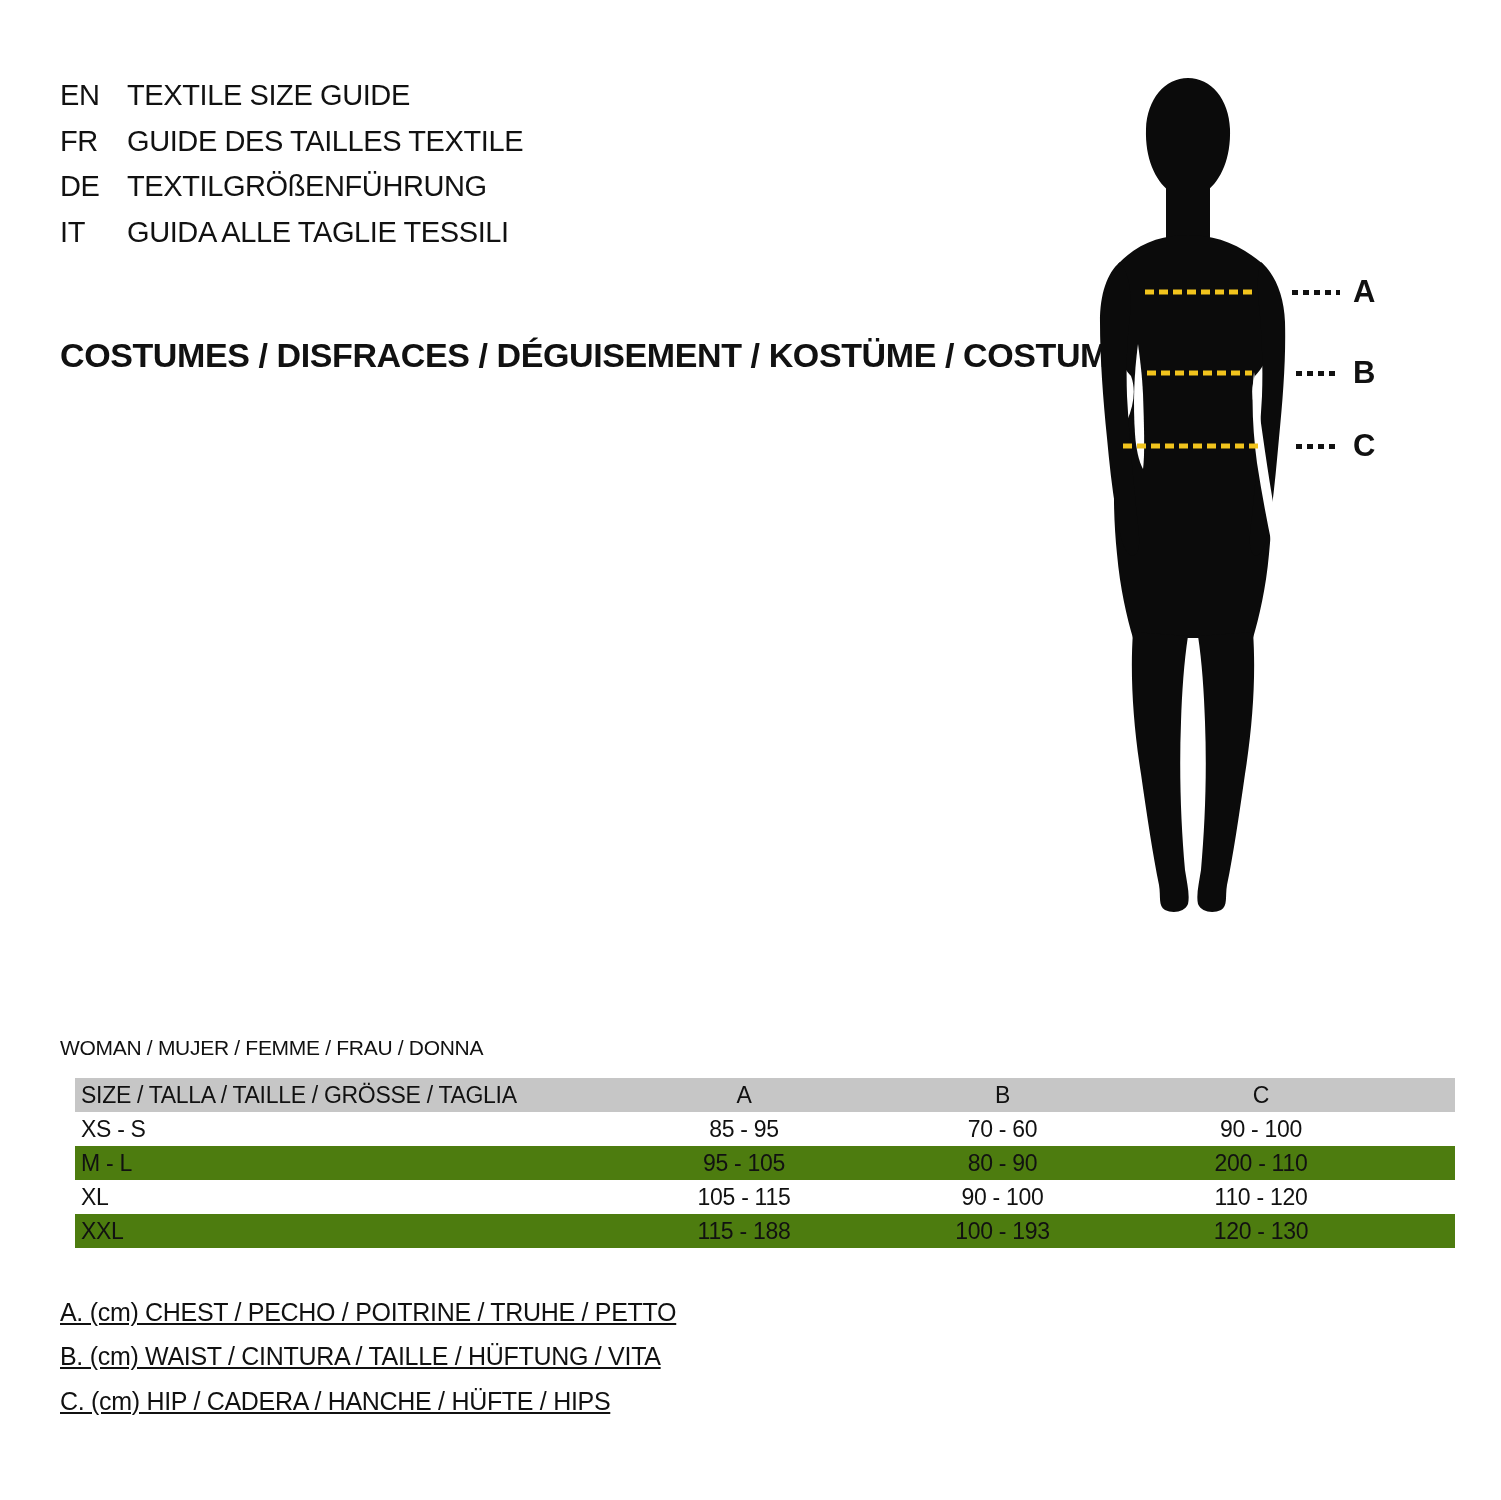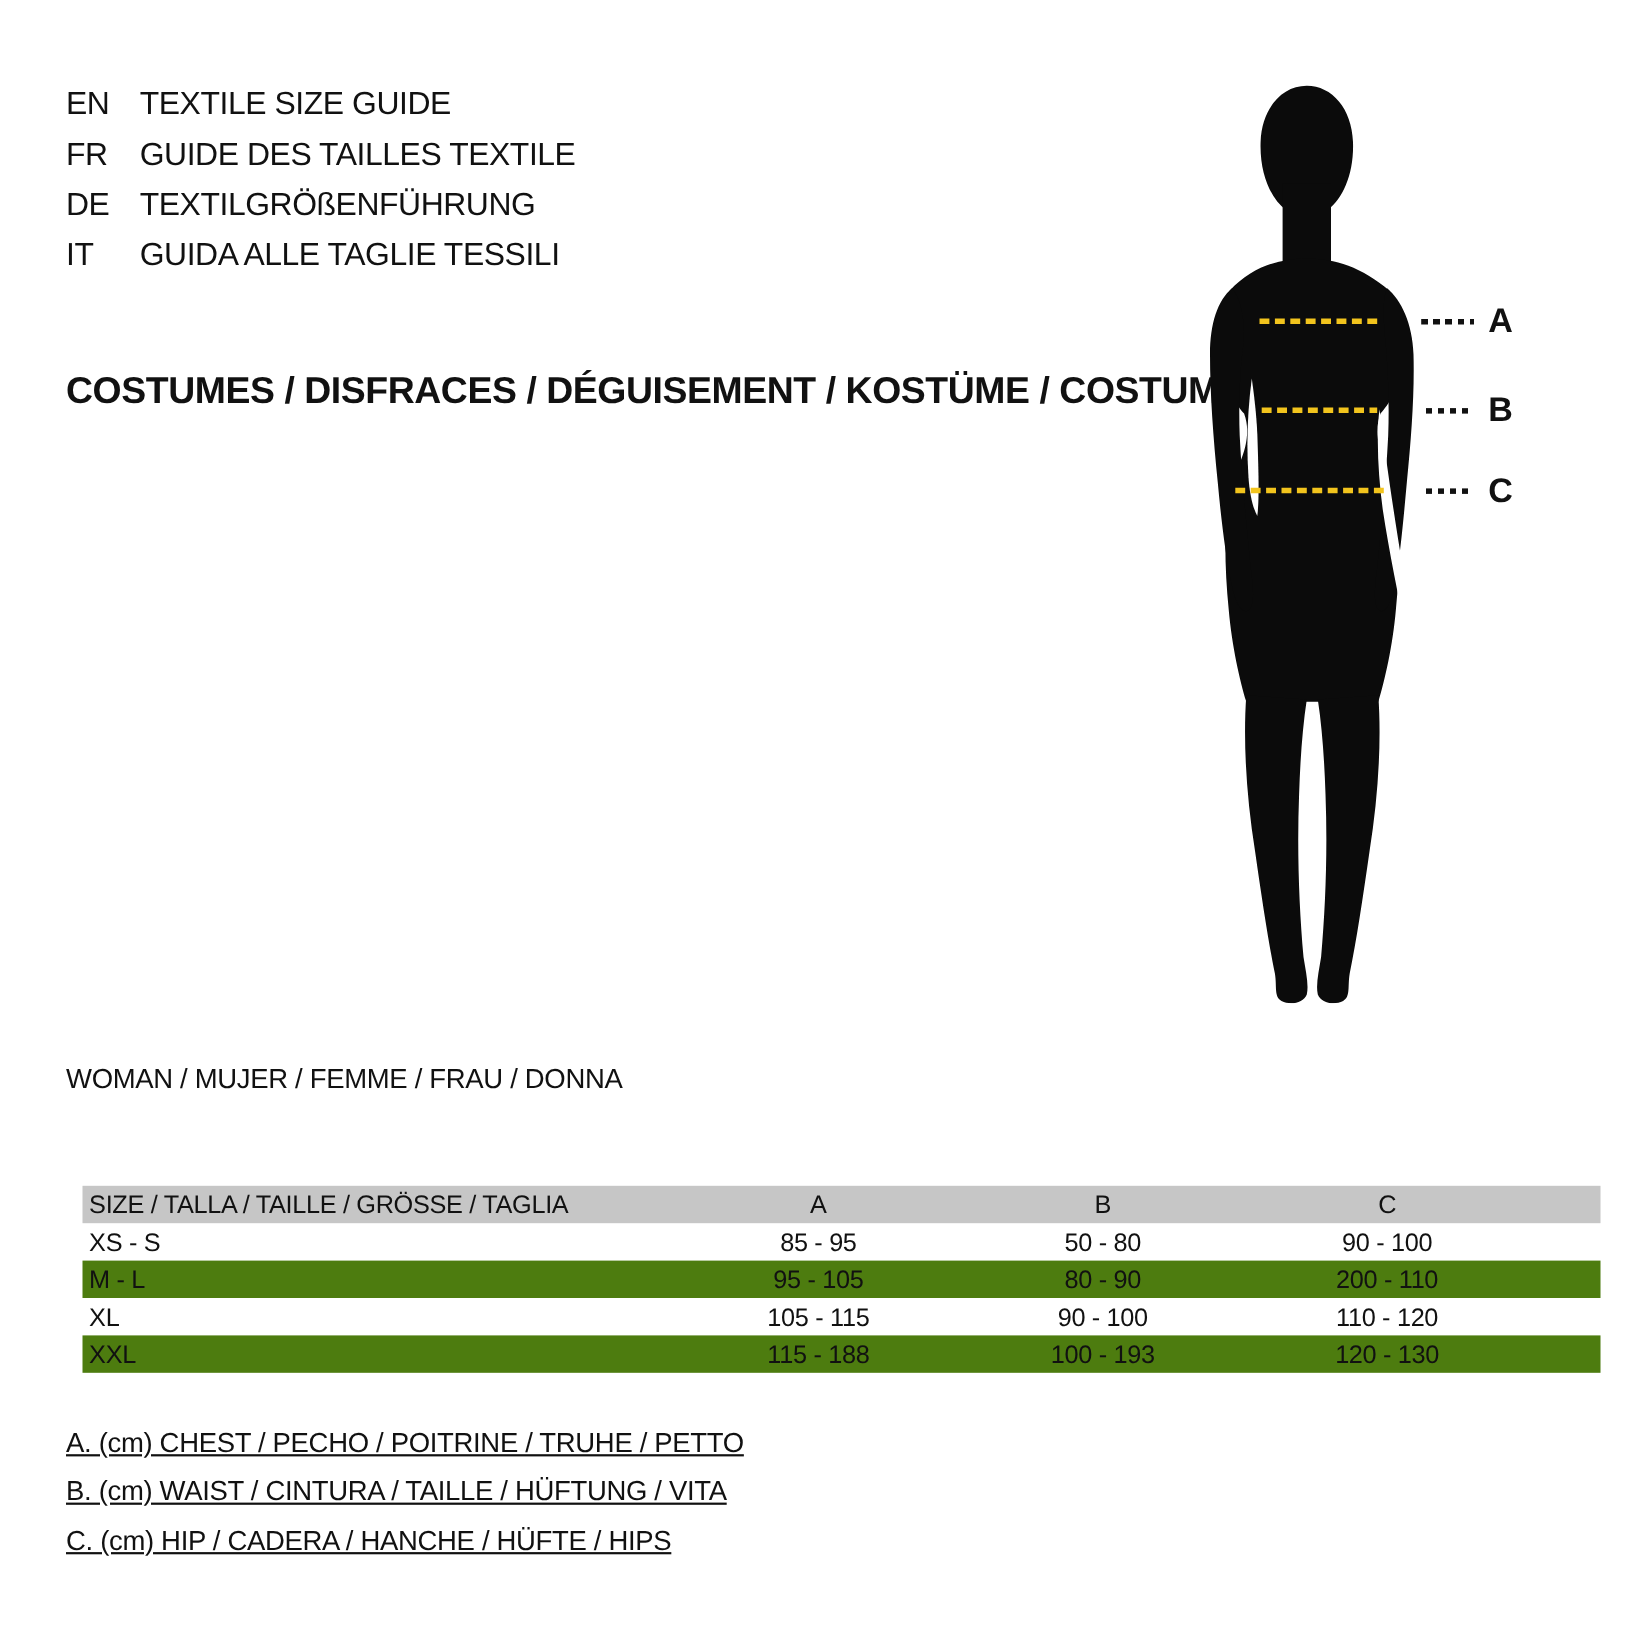--- a/index.html
+++ b/index.html
@@ -12,21 +12,21 @@
   .lang-list{position:absolute;left:60px;top:73px;list-style:none;margin:0;padding:0;}
   .lang-list li{display:flex;height:45.5px;align-items:center;font-size:29px;letter-spacing:-0.4px;font-weight:500;}
   .lang-list .code{width:67px;flex:0 0 67px;}
   
   .category{position:absolute;left:60px;top:336px;font-size:34px;font-weight:bold;letter-spacing:-0.4px;}
   
   .figure-svg{position:absolute;left:1078px;top:72px;}
   .dash{position:absolute;height:5px;background:repeating-linear-gradient(90deg,#111 0 6px,transparent 6px 11px);}
   .mlabel{position:absolute;font-size:31px;line-height:34px;font-weight:bold;letter-spacing:-0.3px;}
   
-  .section-title{position:absolute;left:60px;top:967px;font-size:25px;letter-spacing:-0.3px;}
+  .section-title{position:absolute;left:60px;top:1036px;font-size:21px;letter-spacing:-0.3px;}
   
   .size-table{position:absolute;left:75px;top:1042px;width:1380px;font-size:23px;letter-spacing:-0.3px;margin-top:36px;}
   .trow{display:grid;grid-template-columns:540px 258px 259px 258px 65px;height:34px;align-items:center;}
   .trow .cell-size{padding-left:6px;text-align:left;}
   .trow .cell-num{text-align:center;}
   .trow.thead{background:#c6c6c6;}
   .trow.alt{background:#4d7c0f;}
   
   .notes{position:absolute;left:60px;top:1290px;font-size:25px;letter-spacing:-0.3px;}
   .notes .note-line{height:44.5px;display:flex;align-items:center;text-decoration:underline;}
@@ -85,21 +85,21 @@
   <div class="trow thead">
     <div class="cell-size">SIZE / TALLA / TAILLE / GRÖSSE / TAGLIA</div>
     <div class="cell-num">A</div>
     <div class="cell-num">B</div>
     <div class="cell-num">C</div>
     <div></div>
   </div>
   <div class="trow">
     <div class="cell-size">XS - S</div>
     <div class="cell-num">85 - 95</div>
-    <div class="cell-num">50 - 80</div>
+    <div class="cell-num">70 - 60</div>
     <div class="cell-num">90 - 100</div>
     <div></div>
   </div>
   <div class="trow alt">
     <div class="cell-size">M - L</div>
     <div class="cell-num">95 - 105</div>
     <div class="cell-num">80 - 90</div>
     <div class="cell-num">200 - 110</div>
     <div></div>
   </div>

